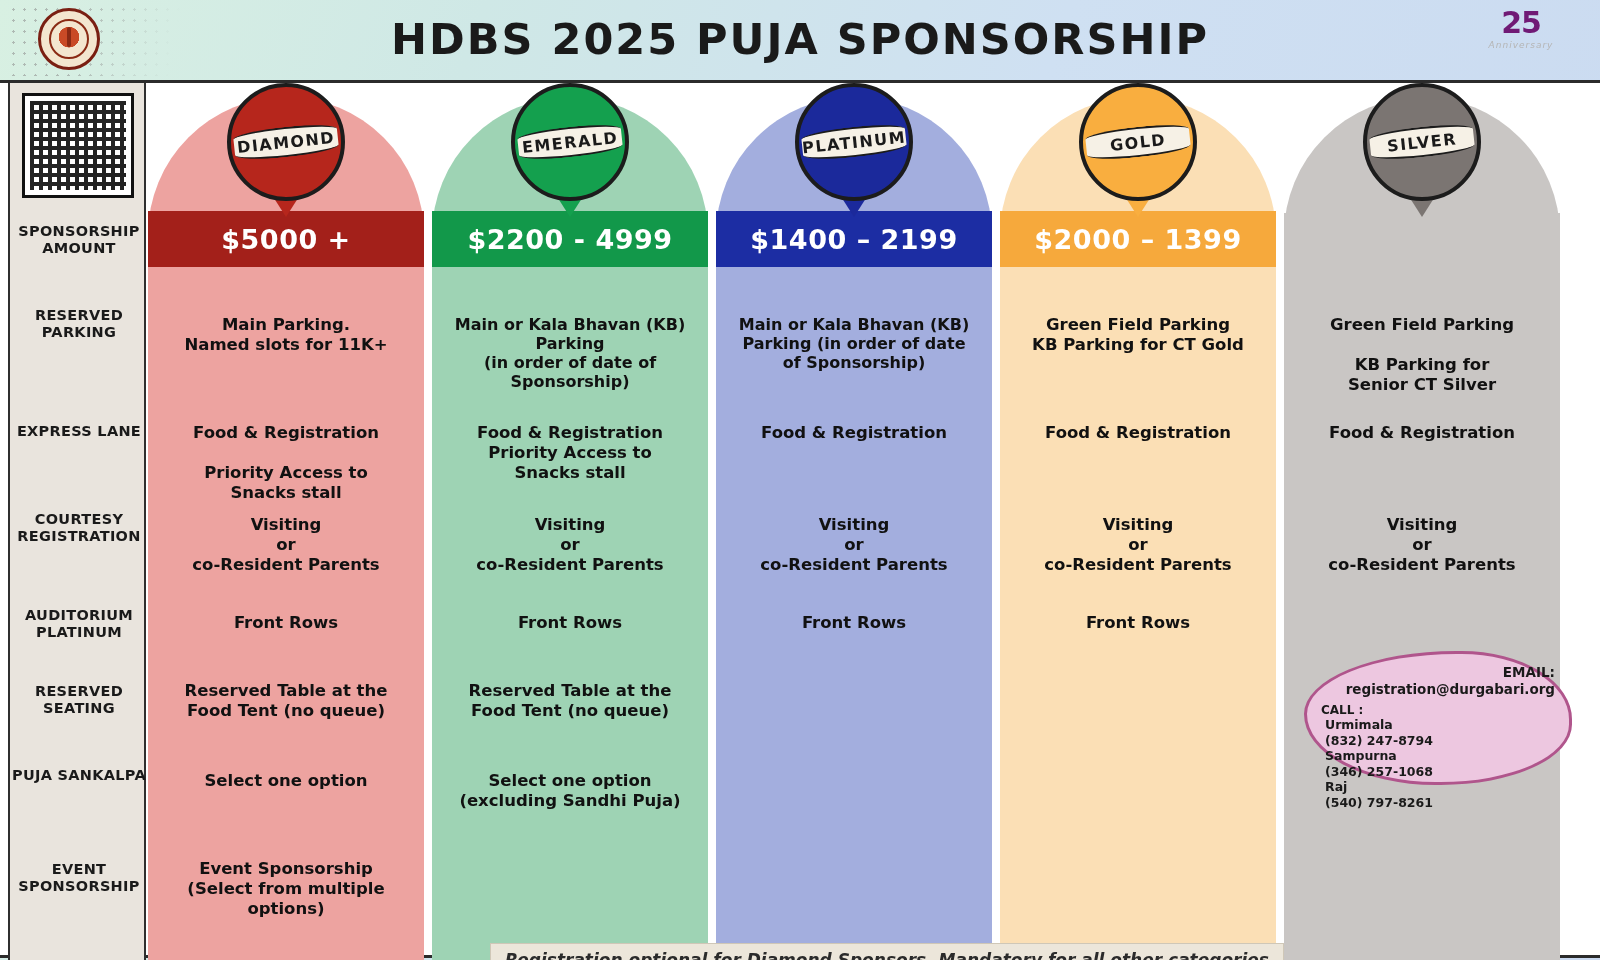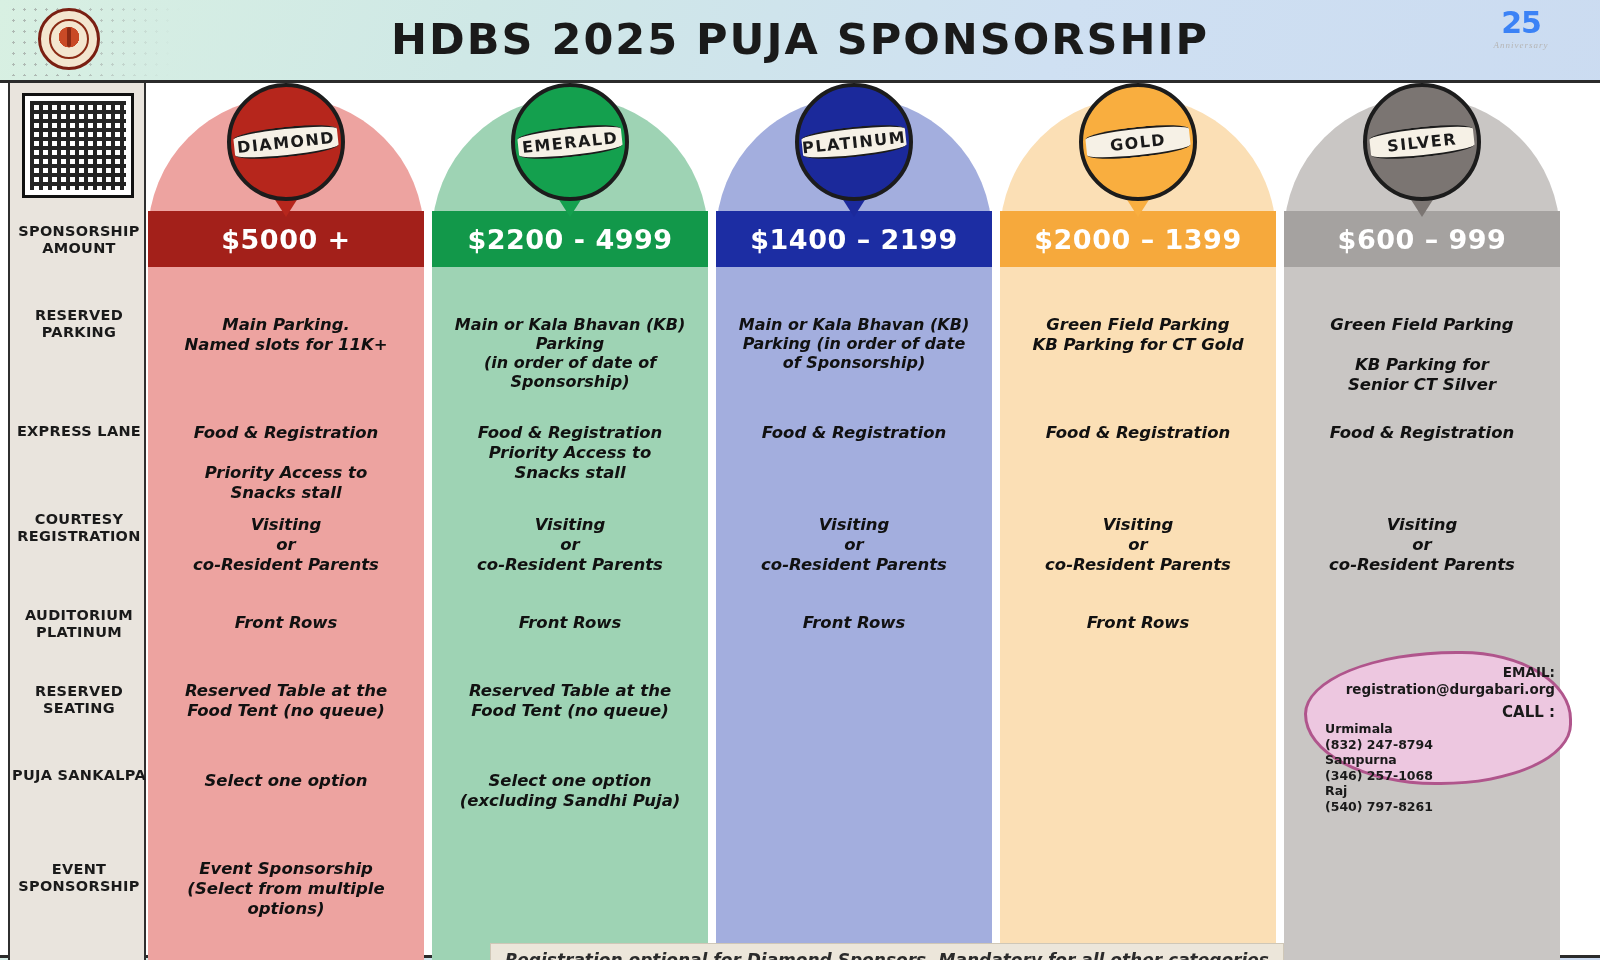--- a/index.html
+++ b/index.html
@@ -45,22 +45,22 @@
   }
   .logo-left .inner::after {
     content: ""; position: absolute; left: 50%; top: 6px;
     width: 4px; height: 20px; margin-left: -2px;
     background: #8a2a14; border-radius: 2px;
   }
   .logo-right {
     position: absolute; right: 36px; top: 6px; width: 86px; height: 70px;
     text-align: center; color: #9a9a9a;
   }
-  .logo-right .num { font-size: 30px; font-weight: 700; color: #3b82f6; line-height: 34px; letter-spacing: -1px;}
-  .logo-right .anni { font-size: 9px; font-style: italic; color: #b5b5b5; letter-spacing: 1px; font-family: Liberation Serif, serif;}
+  .logo-right .num { font-size: 30px; font-weight: 700; color: #701a75; line-height: 34px; letter-spacing: -1px;}
+  .logo-right .anni { font-size: 9px; font-style: italic; color: #b5b5b5; letter-spacing: 1px;}
 
   .dots-left {
     position: absolute; left: 8px; top: 4px; width: 220px; height: 72px;
     background-image: radial-gradient(#8d8d8d 1.2px, transparent 1.3px);
     background-size: 11px 11px;
     opacity: .55;
     -webkit-mask-image: linear-gradient(100deg, #000 30%, transparent 75%);
     mask-image: linear-gradient(100deg, #000 30%, transparent 75%);
   }
   .dots-br {
@@ -149,37 +149,36 @@
     border-left: 14px solid transparent;
     border-right: 14px solid transparent;
     z-index: 3;
   }
 
   .cell {
     position: absolute; left: 6px; width: 264px;
     text-align: center;
     font-size: 16.5px; font-weight: 700; color: #111;
     line-height: 20px;
-    font-style: italic;
   }
   .cell.sm { font-size: 16px; line-height: 19px; }
 
   
   .contact {
     position: absolute; right: 28px; top: 568px;
     width: 268px; height: 134px;
     background: #edc7e0;
     border: 3px solid #b0558c;
     border-radius: 58% 42% 50% 50% / 48% 52% 46% 54%;
     padding: 10px 14px;
     color: #1a1a1a;
     z-index: 6;
   }
   .contact .em { text-align: right; font-size: 13.5px; font-weight: 700; line-height: 17px;}
-  .contact .calltitle { text-align: right; font-size: 15px; font-weight: 700; margin-top: 5px;}
+  .contact .calltitle { text-align: left; font-size: 12px; font-weight: 700; margin-top: 5px;}
   .contact .row { display: flex; justify-content: space-between; font-size: 12.5px; font-weight: 700; line-height: 15.5px; padding: 0 4px; flex-direction: column;}
   .contact .row .ph { width: 118px; text-align: left; }
 
   
   .note {
     position: absolute;
     background: #ece6da;
     border: 1px solid #cfc7b7;
     color: #2b2b2b;
     font-style: italic;
@@ -347,21 +346,20 @@
             <div>or</div>
             <div>co-Resident Parents</div>
           </div>
           <div class="cell" style="top: 530px;">
             <div>Front Rows</div>
           </div>
         </div>
         <div class="col" style="left: 1284px;">
           <div class="dome" style="background: rgb(201, 198, 196);"></div>
           <div class="body" style="background: rgb(201, 198, 196);"></div>
-          <div class="pricebar" style="background: rgb(165, 162, 160);">$600 – 999</div>
           <div class="pin" style="border-top: 22px solid rgb(123, 117, 114);"></div>
           <div class="badge" style="background: rgb(123, 117, 114);">
             <div class="ribbon">SILVER</div>
           </div>
           <div class="cell" style="top: 232px;">
             <div>Green Field Parking</div>
             <div>&nbsp;</div>
             <div>KB Parking for</div>
             <div>Senior CT Silver</div>
           </div>

